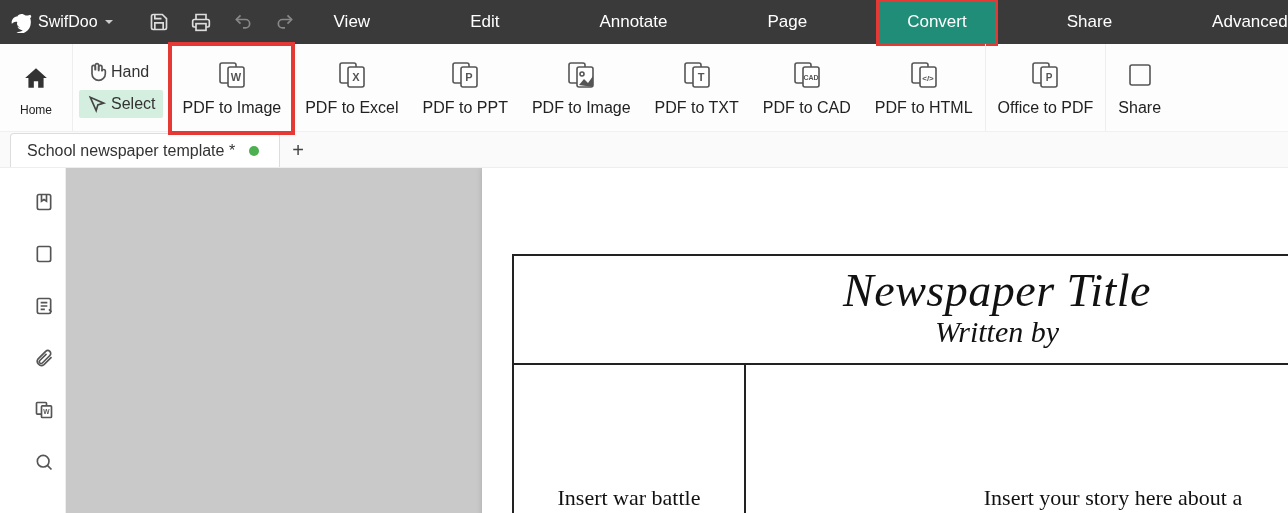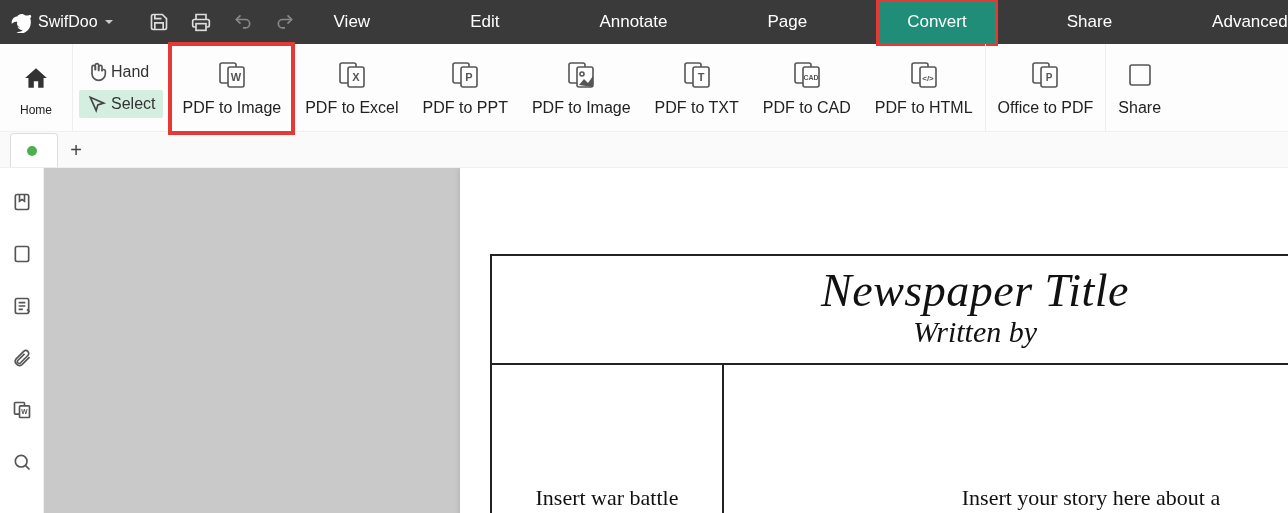--- a/index.html
+++ b/index.html
@@ -175,20 +175,21 @@
   }
   .add-tab {
     width: 36px; height: 34px;
     display: flex; align-items: center; justify-content: center;
     font-size: 20px; color: #444;
   }
   
   .workspace {
     display: flex;
     height: calc(513px - 44px - 88px - 36px);
+    margin-left: 22px;
   }
   .side-rail {
     width: 44px;
     background: #fff;
     border-right: 1px solid #eee;
     display: flex;
     flex-direction: column;
     align-items: center;
     padding-top: 20px;
     gap: 24px;
@@ -445,20 +446,21 @@
       <svg width="32" height="32" viewBox="0 0 32 32" fill="none" stroke="#555" stroke-width="1.6">
           <rect x="6" y="6" width="20" height="20" rx="2"></rect>
         </svg>
     </span>
     <span class="convert-label">Share</span>
   </div>
 </div>
 
 <div class="tabstrip">
   <div class="doc-tab">
+    <span>School newspaper template *</span>
     <span class="dot-green"></span>
   </div>
   <div class="add-tab">
     <span>+</span>
   </div>
 </div>
 
 <div class="workspace">
   <div class="side-rail">
     <div class="side-btn">

